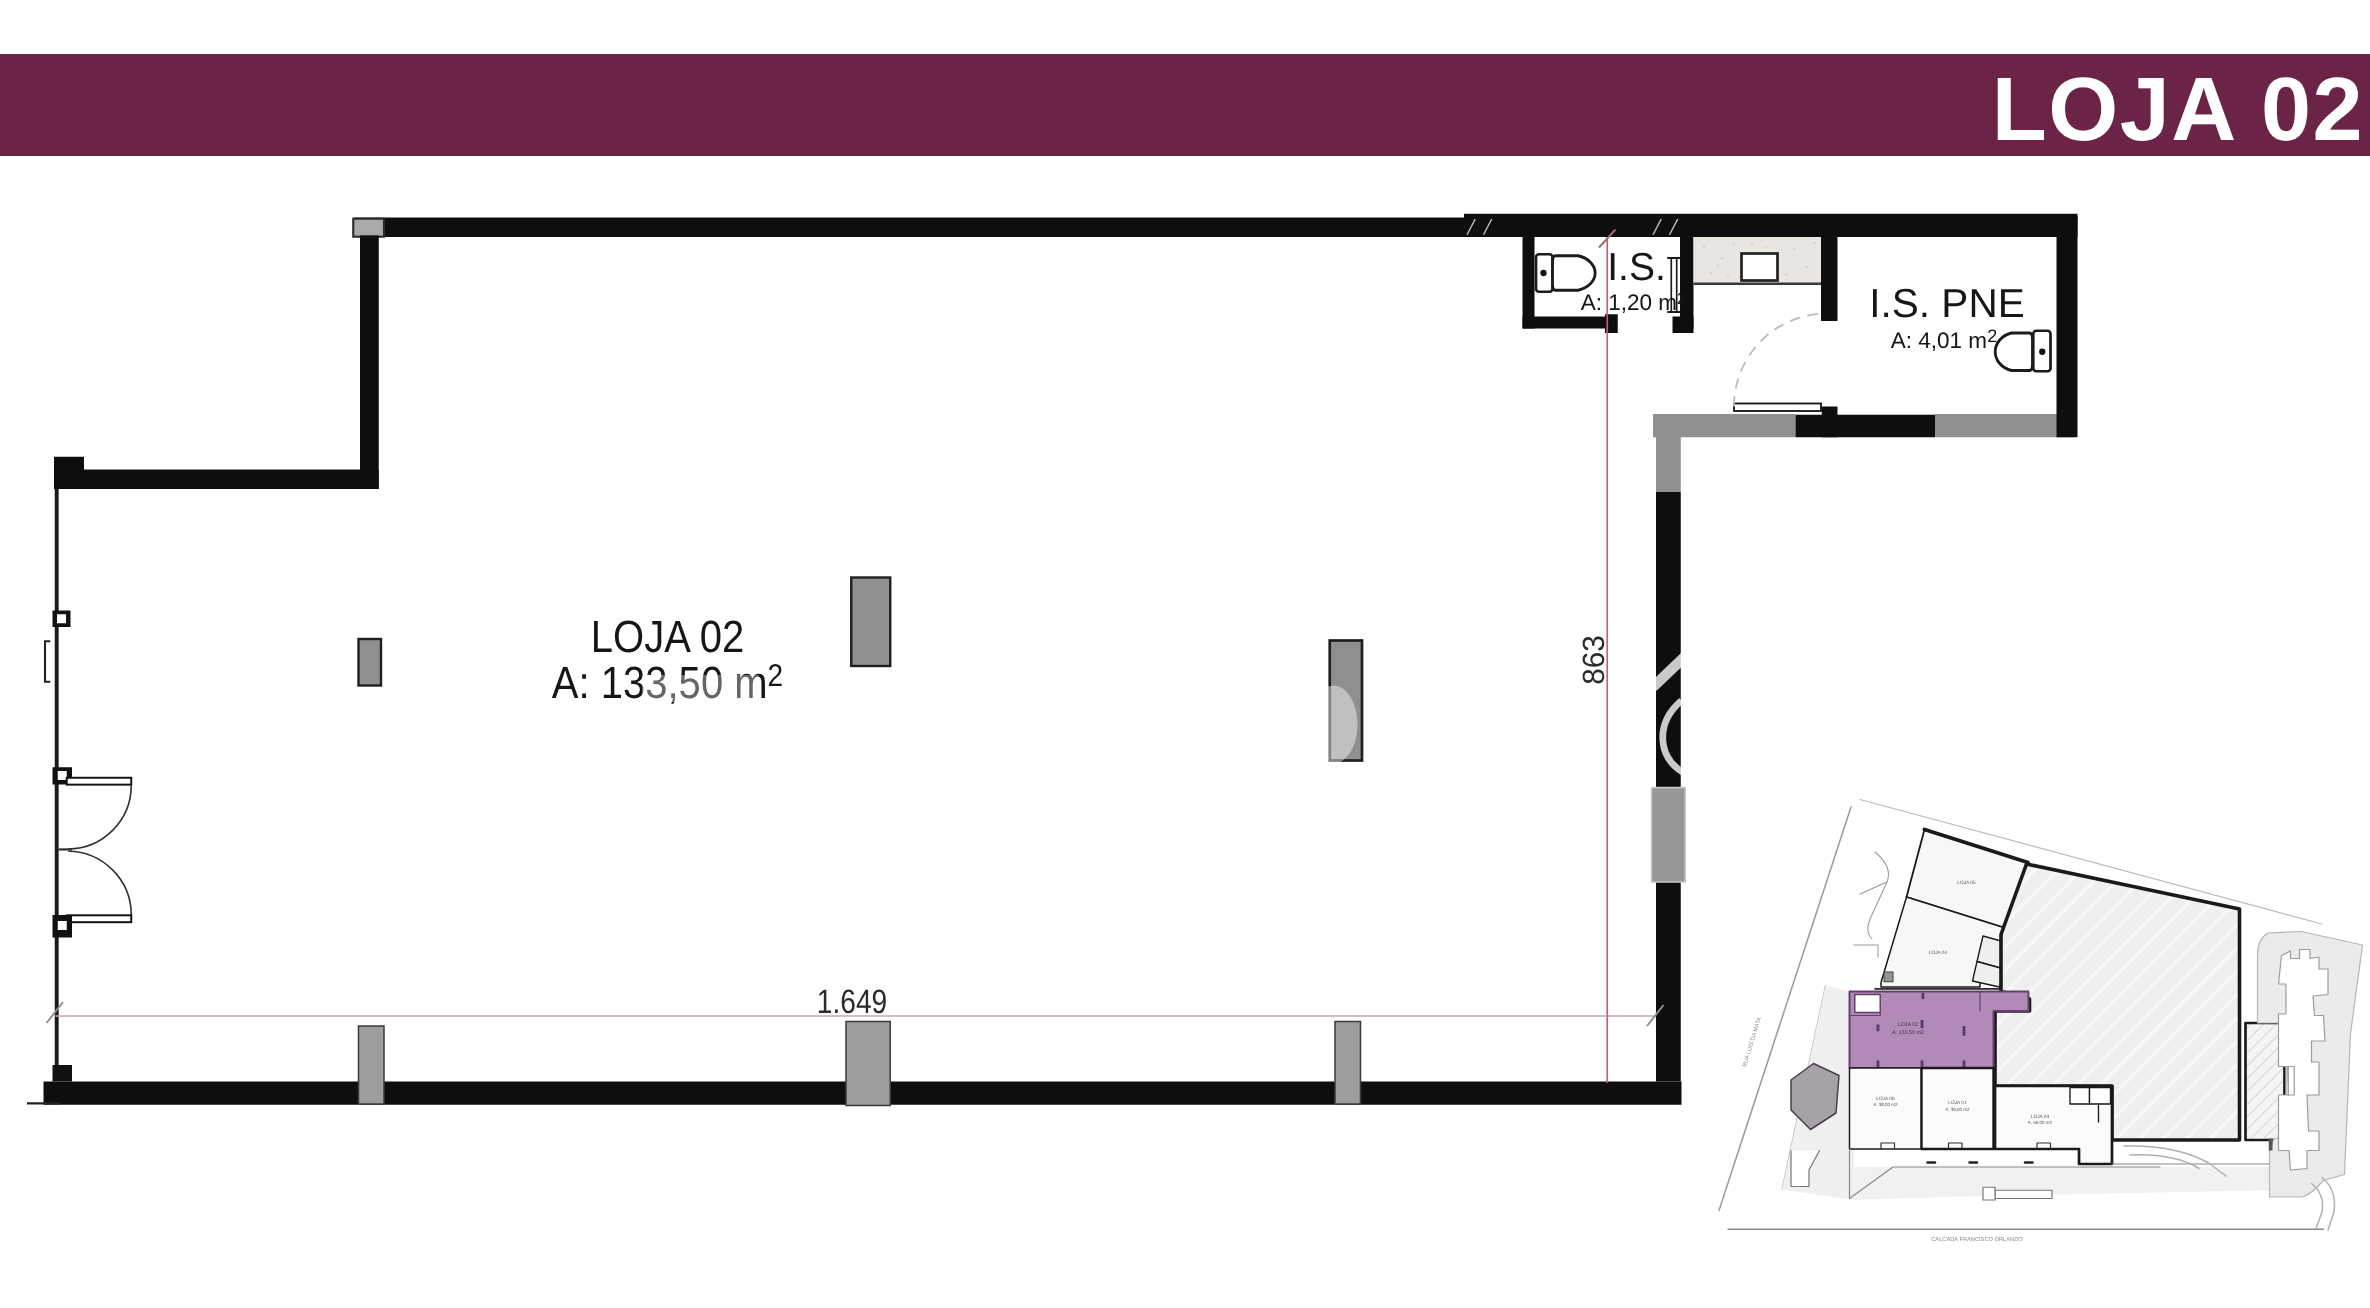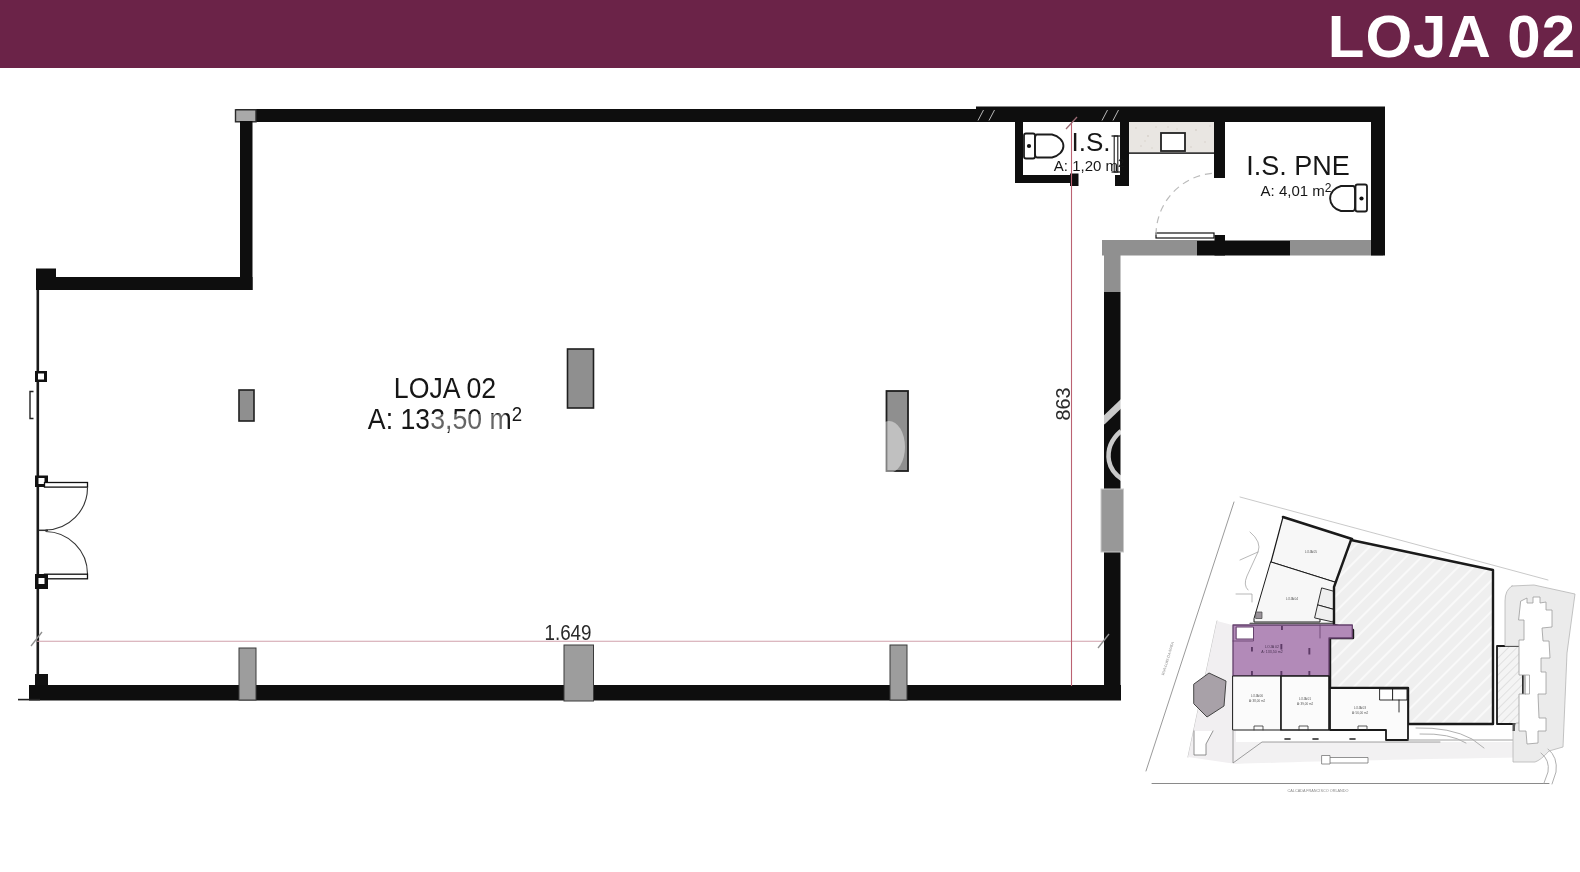--- a/index.html
+++ b/index.html
@@ -1,17 +1,17 @@
 <!DOCTYPE html>
 <html><head>
 <meta charset="utf-8">
 <style>
   html,body{margin:0;padding:0;background:#ffffff;width:1580px;height:872px;overflow:hidden;}
   body{font-family:"Liberation Sans", sans-serif;}
-  #page{position:relative;width:1580px;height:640px;}
+  #page{position:relative;width:1580px;height:640px;margin-top:36px;}
   #hdr{position:absolute;left:0;top:0;width:1580px;height:68px;background:#6b2348;}
   #hdrtitle{position:absolute;right:4px;top:2px;color:#ffffff;font-weight:bold;font-size:60px;letter-spacing:1px;}
   #plansvg{position:absolute;left:0;top:0;}
 </style>
 </head>
 <body>
 <div id="page">
 
   <div id="hdr"></div>
 

